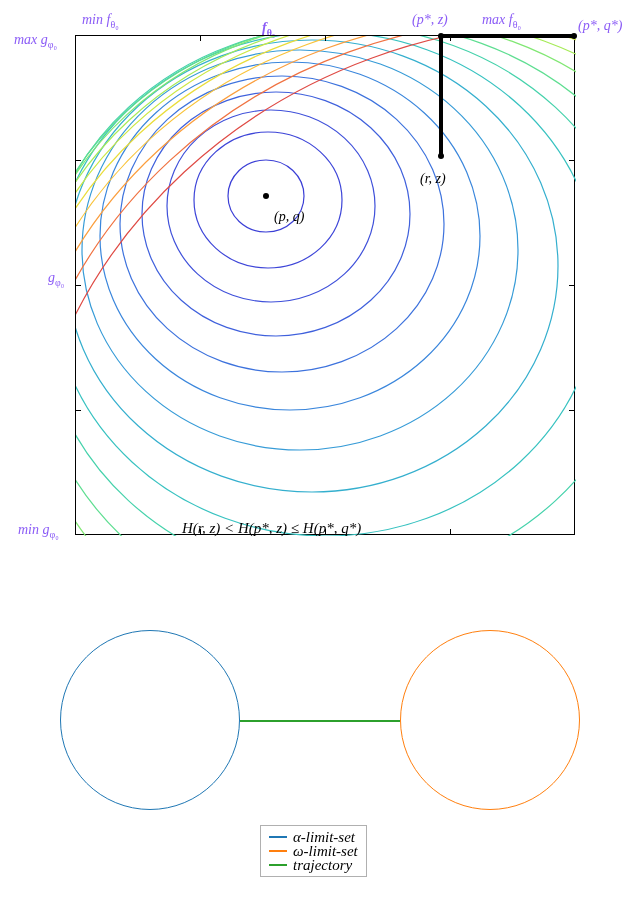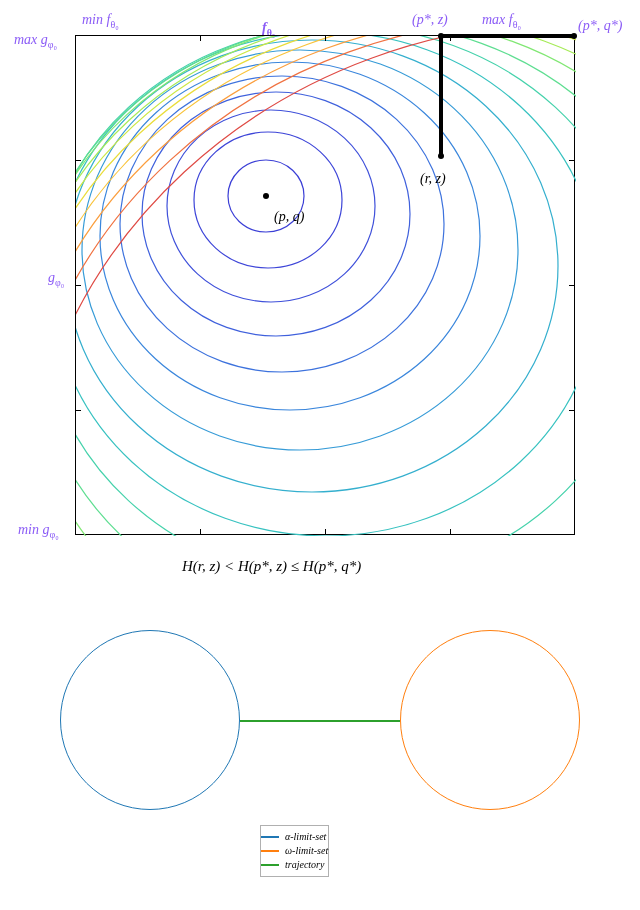--- a/index.html
+++ b/index.html
@@ -80,23 +80,23 @@
     background: transparent;
   }
   .traj-line {
     position: absolute;
     height: 1.5px;
   }
   .legend-box {
     position: absolute;
     border: 1px solid #b0b0b0;
     background: #ffffff;
-    font-size: 10px;
-    font-style: italic;
-    padding: 4px 0;
+    font-size: 15px;
+    font-style: italic;
+    padding: 4px 8px;
   }
   .legend-row {
     display: flex;
     align-items: center;
     gap: 6px;
     line-height: 14px;
     white-space: nowrap;
   }
   .swatch {
     width: 18px;
@@ -179,21 +179,21 @@
 
     <div class="dot" style="top:0px; left:365px;"></div>
 
     <div class="dot" style="top:0px; left:498px;"></div>
 
     <div class="thick-line" style="top:0; left:363px; width:4px; height:120px;"></div>
 
     <div class="thick-line" style="top:-2px; left:365px; width:135px; height:4px;"></div>
   </div>
 
-  <span class="bottom-caption" style="top:558px; left:182px;">H(r, z) &lt; H(p*, z) ≤ H(p*, q*)</span>
+  <span class="bottom-caption" style="top:520px; left:182px;">H(r, z) &lt; H(p*, z) ≤ H(p*, q*)</span>
 </div>
 
 <div class="figure-bottom">
   <div class="circ" style="top:10px; left:10px; width:180px; height:180px; border-color:#1f77b4;"></div>
   <div class="circ" style="top:10px; left:350px; width:180px; height:180px; border-color:#ff7f0e;"></div>
   <div class="traj-line" style="top:100px; left:190px; width:160px; background:#2ca02c;"></div>
 
   <div class="legend-box" style="top:205px; left:210px;">
     <div class="legend-row">
       <span class="swatch" style="background:#1f77b4;"></span>

